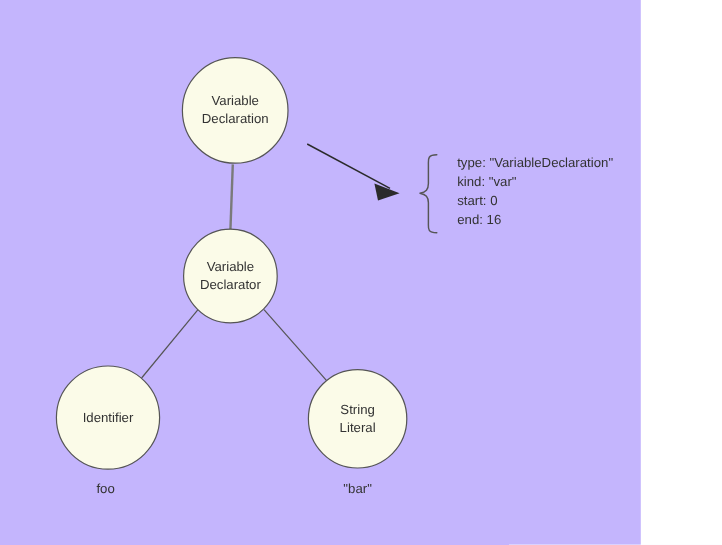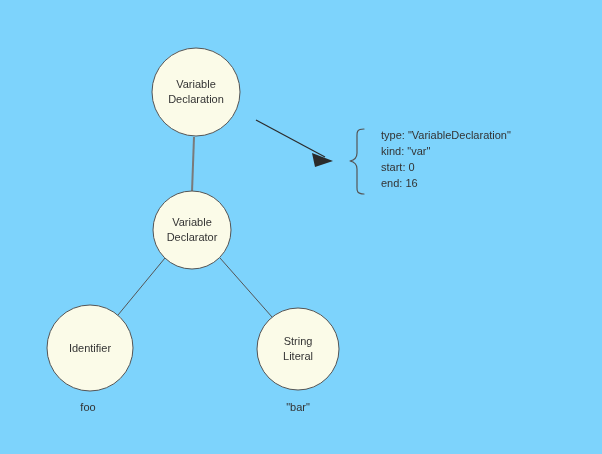--- a/index.html
+++ b/index.html
@@ -2,23 +2,23 @@
 <html><head>
 <meta charset="utf-8">
 <style>
   html, body {
     margin: 0;
     padding: 0;
     background: #ffffff;
   }
   #canvas {
     position: relative;
-    width: 602px;
+    width: 534px;
     height: 454px;
-    background: #7dd3fc;
+    background: #c4b5fd;
     overflow: hidden;
     font-family: "Liberation Sans", sans-serif;
   }
   #diagram-svg {
     position: absolute;
     left: 0;
     top: 0;
     width: 602px;
     height: 454px;
   }

